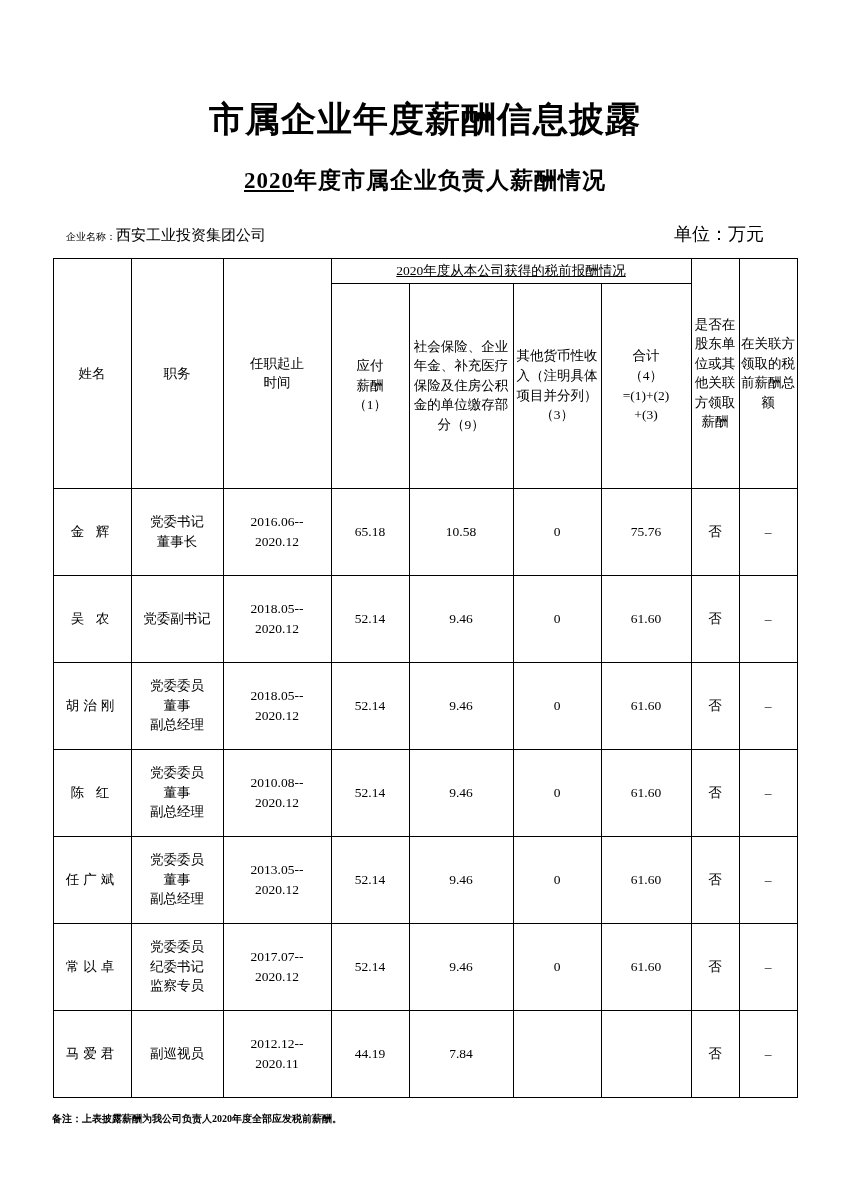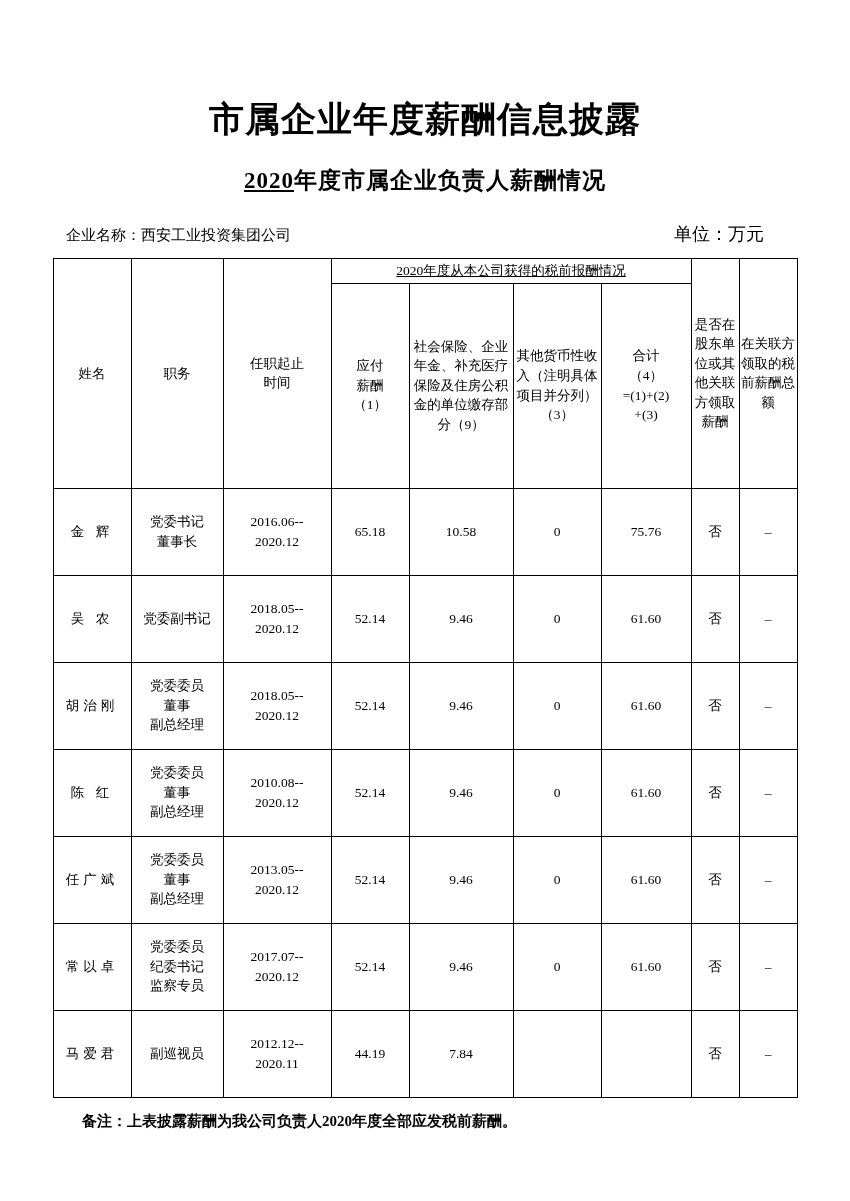--- a/index.html
+++ b/index.html
@@ -43,21 +43,21 @@
     display: flex;
     justify-content: space-between;
     align-items: baseline;
     margin: 26px 56px 0 66px;
     font-size: 15px;
   }
   .meta-left {
     white-space: nowrap;
   }
   .meta-left .label {
-    font-size: 15px;
+    font-size: 10px;
   }
   .meta-left .value {
     font-size: 15px;
     font-family: Liberation Serif, serif;
   }
   .meta-right {
     font-size: 18px;
     padding-right: 30px;
   }
   table.discl {
@@ -113,22 +113,22 @@
   }
   .period {
     font-size: 13.5px;
     line-height: 1.5;
   }
   .post {
     font-size: 13.5px;
     line-height: 1.5;
   }
   .footnote {
-    margin: 14px 0 0 82px;
-    font-size: 15px;
+    margin: 14px 0 0 52px;
+    font-size: 10px;
     font-weight: 700;
   }
   .footnote .fn-label { font-weight: 700; }
   .dash { font-size: 14px; }
 </style>
 </head>
 <body>
 
 <div class="page">
 

